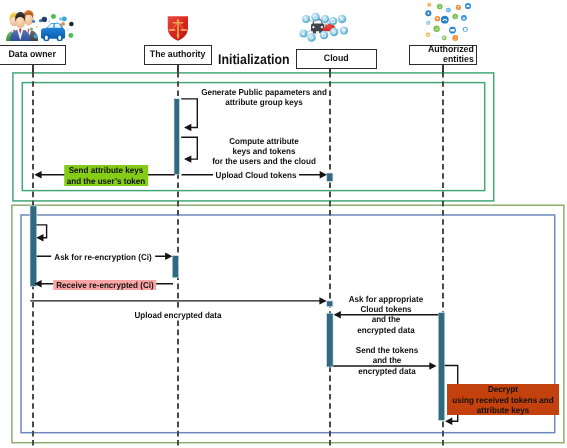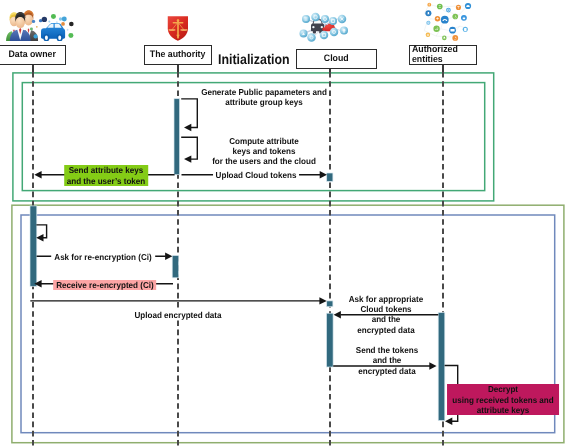--- a/index.html
+++ b/index.html
@@ -2,21 +2,21 @@
 <html><head>
 <meta charset="utf-8">
 <style>
   html,body{margin:0;padding:0;background:#ffffff;}
   *{-webkit-font-smoothing:antialiased;text-rendering:geometricPrecision;}
   body{width:567px;height:448px;position:relative;overflow:hidden;
        font-family:"Liberation Sans",sans-serif;color:#141414;}
   .stage{position:absolute;left:0;top:0;width:567px;height:448px;background:#fff;}
   .actorbox{position:absolute;border:1.7px solid #2b2b2b;background:#fff;
             display:flex;align-items:center;justify-content:center;
-            font-weight:bold;font-size:9.35px;line-height:9.9px;text-align:left;
+            font-weight:bold;font-size:9.35px;line-height:9.9px;text-align:right;
             color:#141414;box-sizing:border-box;}
   .actorbox > span{display:inline-block;transform:scaleX(0.94);}
   .title{position:absolute;font-weight:bold;font-size:14px;color:#141414;
          transform:scaleX(0.885);transform-origin:left center;white-space:nowrap;}
   .label{position:absolute;font-weight:bold;font-size:8.6px;line-height:10.4px;
          text-align:center;color:#121212;white-space:nowrap;transform:translateX(-50%);}
   .label > div{display:block;transform:scaleX(0.94);}
   svg{position:absolute;left:0;top:0;}
   .icon{position:absolute;}
 </style>
@@ -379,19 +379,19 @@
     <div>Ask for appropriate</div>
     <div>Cloud tokens</div>
     <div>and the</div>
     <div>encrypted data</div>
   </div>
   <div class="label" style="left:386.9px;top:344.8px;">
     <div>Send the tokens</div>
     <div>and the</div>
     <div>encrypted data</div>
   </div>
-  <div class="label" style="left:502.6px;top:384.1px;background:#be185d;padding:0 2px;">
+  <div class="label" style="left:502.6px;top:384.1px;background:#c2410c;padding:0 2px;">
     <div>Decrypt</div>
     <div>using received tokens and</div>
     <div>attribute keys</div>
   </div>
 
 </div>
 
 </body></html>

